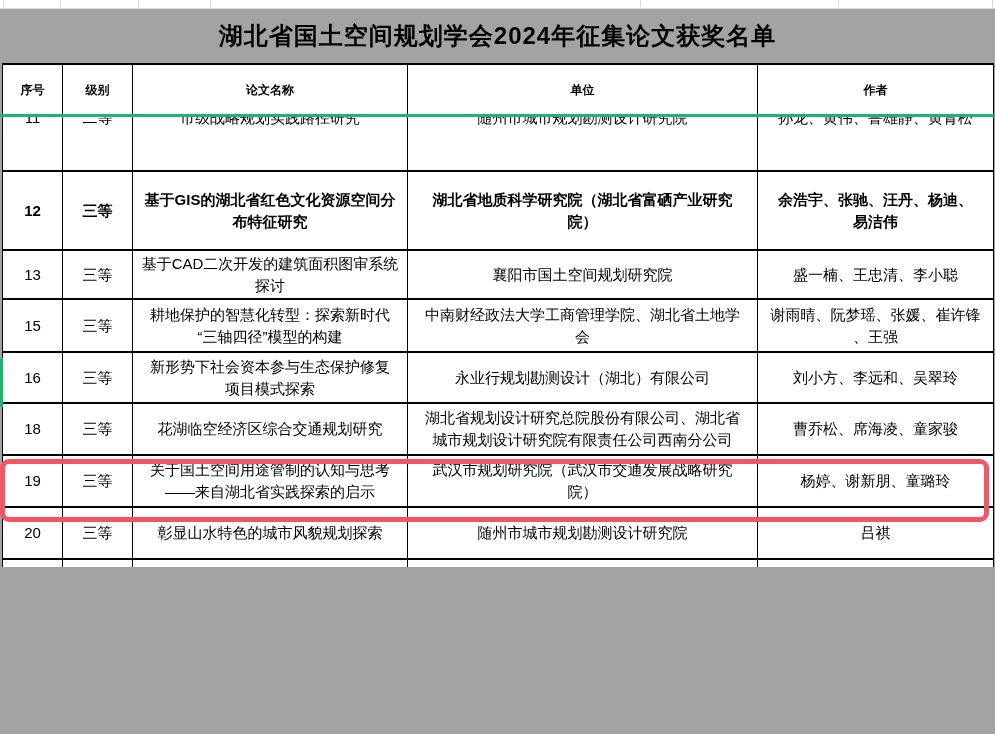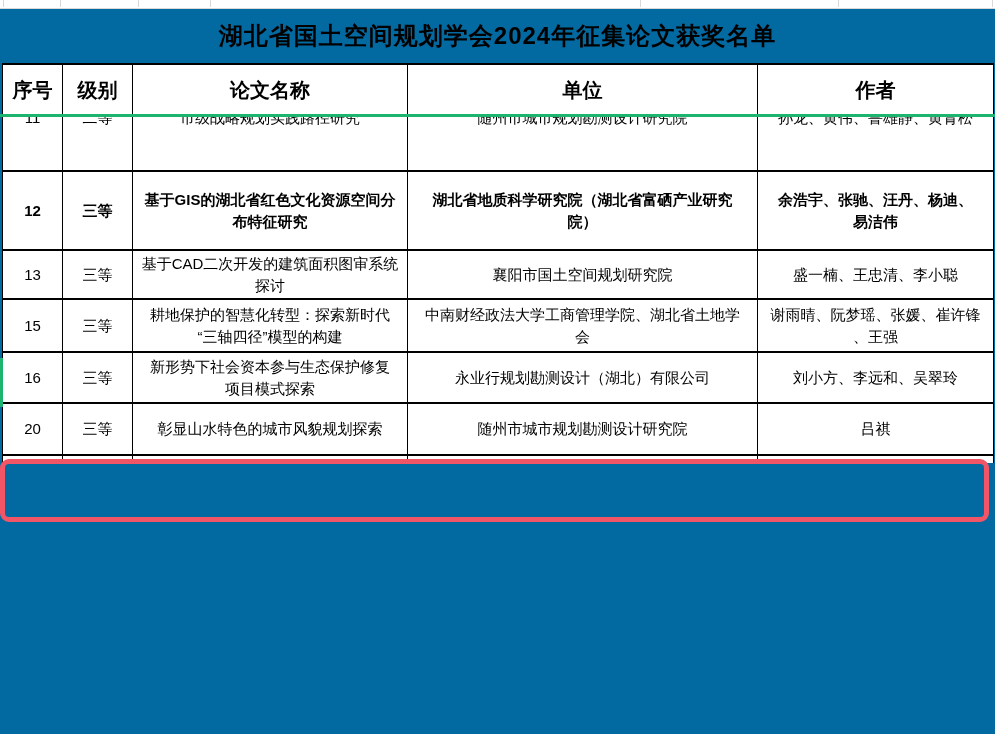--- a/index.html
+++ b/index.html
@@ -1,38 +1,38 @@
 <!DOCTYPE html>
 <html><head>
 <meta charset="utf-8">
 <style>
   html, body { margin:0; padding:0; background:#fff; }
   .screen {
-    position:relative; width:995px; height:734px; background:#0369a1;
+    position:relative; width:995px; height:734px; background:#a3a3a3;
     overflow:hidden; font-family:"Liberation Sans", sans-serif; color:#000;
   }
   
   .top-strip { position:absolute; top:0; left:0; width:995px; height:8px;
     border-bottom:1px solid #d9d9d9; background:#fff; }
   .gv { position:absolute; top:0; width:1px; height:7px; background:#d9d9d9; }
 
   .title-row { position:absolute; top:8px; left:0; width:995px; height:55px;
     display:flex; align-items:center; justify-content:center;
     font-size:24px; font-weight:bold; letter-spacing:1px; }
 
   table.awards { position:absolute; top:63px; left:2px; width:991px;
     border-collapse:collapse; table-layout:fixed; background:#fff; }
   .awards th, .awards td {
     border-left:1px solid #000; border-right:1px solid #000;
     border-top:2px solid #000; border-bottom:2px solid #000;
     text-align:center; vertical-align:middle; padding:0 3px;
     font-size:15px; line-height:22px; white-space:pre-line;
     overflow:hidden; font-weight:normal;
   }
-  .awards thead th { height:49px; font-size:20px; font-weight:bold; }
+  .awards thead th { height:49px; font-size:12px; font-weight:bold; }
 
   
   .awards tbody.data tr:nth-child(1)  td { height:54px; vertical-align:top; }
   .awards tbody.data tr:nth-child(1)  .cc { margin-top:-9px; }
   .awards tbody.data tr:nth-child(2)  td { height:77px;font-weight:bold; }
   .awards tbody.data tr:nth-child(3)  td { height:47px; }
   .awards tbody.data tr:nth-child(4)  td { height:51px; }
   .awards tbody.data tr:nth-child(5)  td { height:49px; }
   .awards tbody.data tr:nth-child(6)  td { height:50px; }
   .awards tbody.data tr:nth-child(7)  td { height:50px; }
@@ -125,20 +125,37 @@
   </tr>
         <tr>
     <td><div class="cc">16</div></td>
     <td><div class="cc">三等</div></td>
     <td><div class="cc">新形势下社会资本参与生态保护修复
 项目模式探索</div></td>
     <td><div class="cc">永业行规划勘测设计（湖北）有限公司</div></td>
     <td><div class="cc">刘小方、李远和、吴翠玲</div></td>
   </tr>
         <tr>
+    <td><div class="cc">18</div></td>
+    <td><div class="cc">三等</div></td>
+    <td><div class="cc">花湖临空经济区综合交通规划研究</div></td>
+    <td><div class="cc">湖北省规划设计研究总院股份有限公司、湖北省
+城市规划设计研究院有限责任公司西南分公司</div></td>
+    <td><div class="cc">曹乔松、席海凌、童家骏</div></td>
+  </tr>
+        <tr>
+    <td><div class="cc">19</div></td>
+    <td><div class="cc">三等</div></td>
+    <td><div class="cc">关于国土空间用途管制的认知与思考
+——来自湖北省实践探索的启示</div></td>
+    <td><div class="cc">武汉市规划研究院（武汉市交通发展战略研究
+院）</div></td>
+    <td><div class="cc">杨婷、谢新朋、童璐玲</div></td>
+  </tr>
+        <tr>
     <td><div class="cc">20</div></td>
     <td><div class="cc">三等</div></td>
     <td><div class="cc">彰显山水特色的城市风貌规划探索</div></td>
     <td><div class="cc">随州市城市规划勘测设计研究院</div></td>
     <td><div class="cc">吕祺</div></td>
   </tr>
       </tbody>
     <tbody class="partial">
       <tr>
           <td></td>

